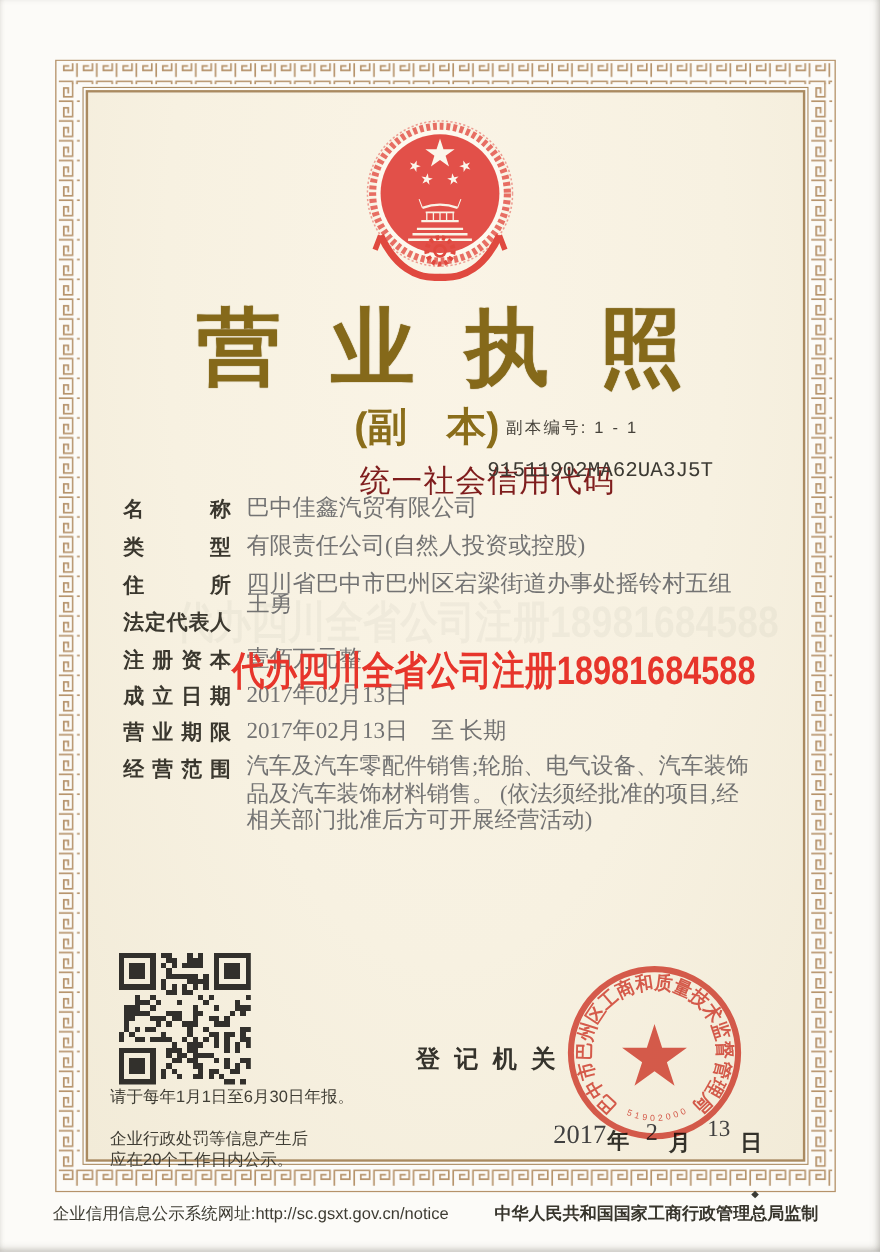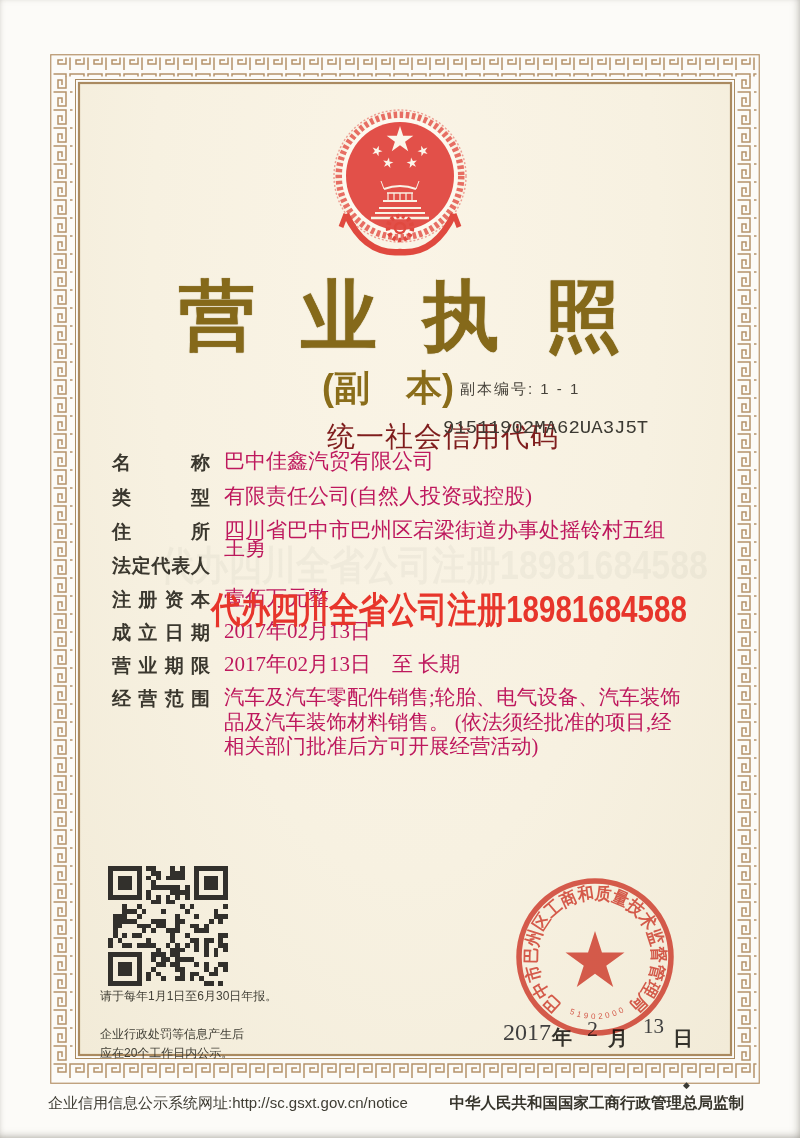--- a/index.html
+++ b/index.html
@@ -25,34 +25,34 @@
   }
   .copy-label{left:322px;top:364px;font-size:36px;font-weight:800;color:#8a6d1a;white-space:nowrap;}
   .copy-number{left:460px;top:380px;font-size:15px;color:#46423a;letter-spacing:2px;}
   .credit-label{left:327px;top:418px;font-size:28px;font-weight:400;color:#7f1d1d;letter-spacing:1px;}
   .credit-code{left:443px;top:417px;font-size:19px;font-family:"Liberation Mono", monospace;color:#3c3a33;}
   .field-label{
     left:112px;width:98px;font-size:19px;font-weight:800;color:#3a372e;
     text-align:justify;text-align-last:justify;-moz-text-align-last:justify;white-space:normal;
   }
   .field-value{
-    left:224px;width:464px;font-size:21px;color:#be185d;
+    left:224px;width:464px;font-size:21px;color:#737373;
     font-family:"Liberation Serif", serif;line-height:24.5px;white-space:nowrap;
   }
   .field-value.wrap{white-space:normal;font-size:20.5px;}
   .watermark{
     left:211px;top:586px;font-size:36px;font-weight:700;color:#e7352b;
     white-space:nowrap;transform:scaleX(.82);transform-origin:left top;letter-spacing:0;
   }
   .ghost-watermark{
     left:160px;top:538px;font-size:40px;font-weight:700;color:#6b6a5c;opacity:.055;
     white-space:nowrap;transform:scaleX(.85);transform-origin:left top;filter:blur(.5px);
   }
   .qr-svg{left:108px;top:866px;}
-  .note-line{left:100px;font-size:12px;color:#403e35;white-space:nowrap;}
+  .note-line{left:100px;font-size:15px;color:#403e35;white-space:nowrap;}
   .reg-label{left:378px;top:948px;font-size:22px;font-weight:800;color:#35332c;letter-spacing:13px;white-space:nowrap;}
   .date-num{font-family:"Liberation Serif", serif;color:#404040;}
   .date-unit{font-weight:800;color:#33312a;}
   .seal-svg{left:506px;top:868px;mix-blend-mode:multiply;opacity:.93;}
   .diamond{left:683px;top:1080px;font-size:9px;color:#3a3a35;}
   .footer-left{left:48px;top:1094px;font-size:15px;color:#3e3c33;white-space:nowrap;}
   .footer-right{right:56px;top:1093px;font-size:15.5px;font-weight:600;color:#37352c;white-space:nowrap;text-align:right;}
 </style>
 </head>
 <body>
@@ -418,20 +418,21 @@
       <rect x="6" y="24" width="1" height="1" fill="#32302c"></rect>
       <rect x="20" y="24" width="1" height="1" fill="#32302c"></rect>
       <rect x="21" y="24" width="1" height="1" fill="#32302c"></rect>
       <rect x="23" y="24" width="1" height="1" fill="#32302c"></rect>
     </svg>
 
   <div class="abs note-line" style="top:988px">请于每年1月1日至6月30日年报。</div>
   <div class="abs note-line" style="top:1026px">企业行政处罚等信息产生后</div>
   <div class="abs note-line" style="top:1045px">应在20个工作日内公示。</div>
 
+  <div class="abs reg-label">登记机关</div>
 
   <span class="abs date-num" style="left:503px;top:1019px;font-size:24px">2017</span>
   <span class="abs date-unit" style="left:552px;top:1024px;font-size:20px">年</span>
   <span class="abs date-num" style="left:587px;top:1016px;font-size:22px">2</span>
   <span class="abs date-unit" style="left:608px;top:1025px;font-size:20px">月</span>
   <span class="abs date-num" style="left:643px;top:1014px;font-size:21px">13</span>
   <span class="abs date-unit" style="left:673px;top:1025px;font-size:20px">日</span>
 
   <svg class="abs seal-svg" width="178" height="178" viewBox="0 0 178 178">
     <circle cx="89" cy="89" r="76" fill="none" stroke="#db5448" stroke-width="5.5"></circle>

